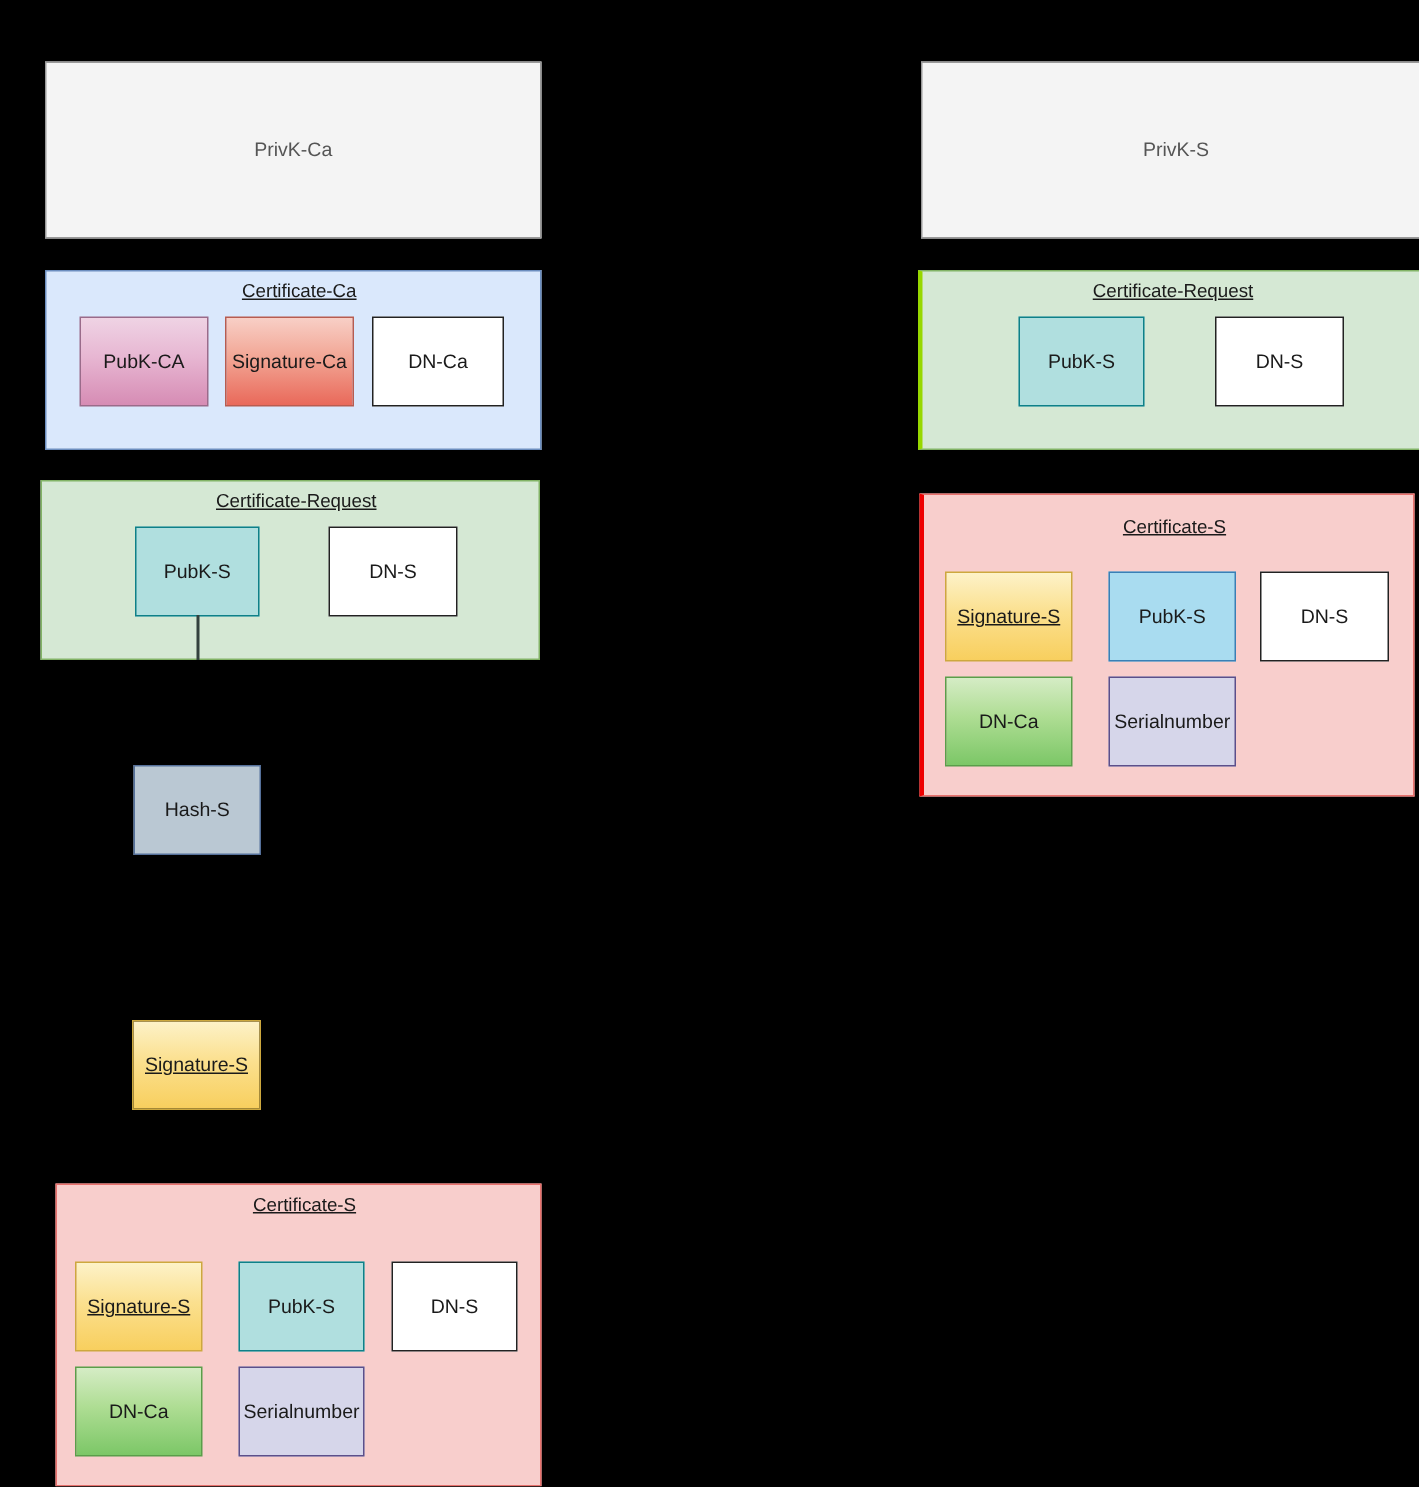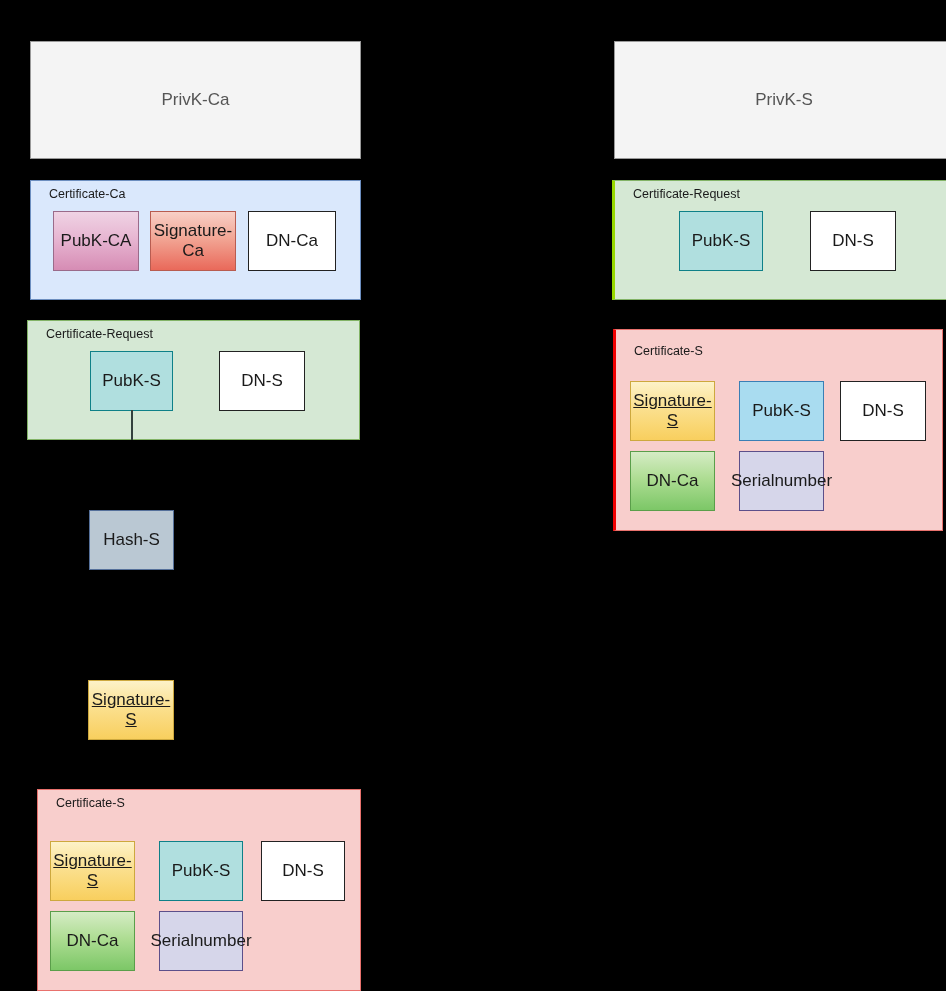--- a/index.html
+++ b/index.html
@@ -17,38 +17,40 @@
   }
 
   
   .node {
     position: absolute;
     box-sizing: border-box;
     display: flex;
     align-items: center;
     justify-content: center;
     text-align: center;
-    font-size: 17px;
+    font-size: 13px;
     line-height: 1.2;
     color: #1a1a1a;
   }
 
   
   .group {
     position: absolute;
     box-sizing: border-box;
   }
   .group > .group-label {
     position: absolute;
-    left: 18px;
+    left: 8px;
     right: 0;
     top: 6px;
+    text-align: center;
     font-size: 12.5px;
     color: #1a1a1a;
     pointer-events: none;
+    text-decoration: underline;
   }
 
   
   .privk {
     background: #f4f4f4;
     border: 1px solid #999999;
     color: #555555;
   }
   .cert-ca {
     background: #dae8fc;

